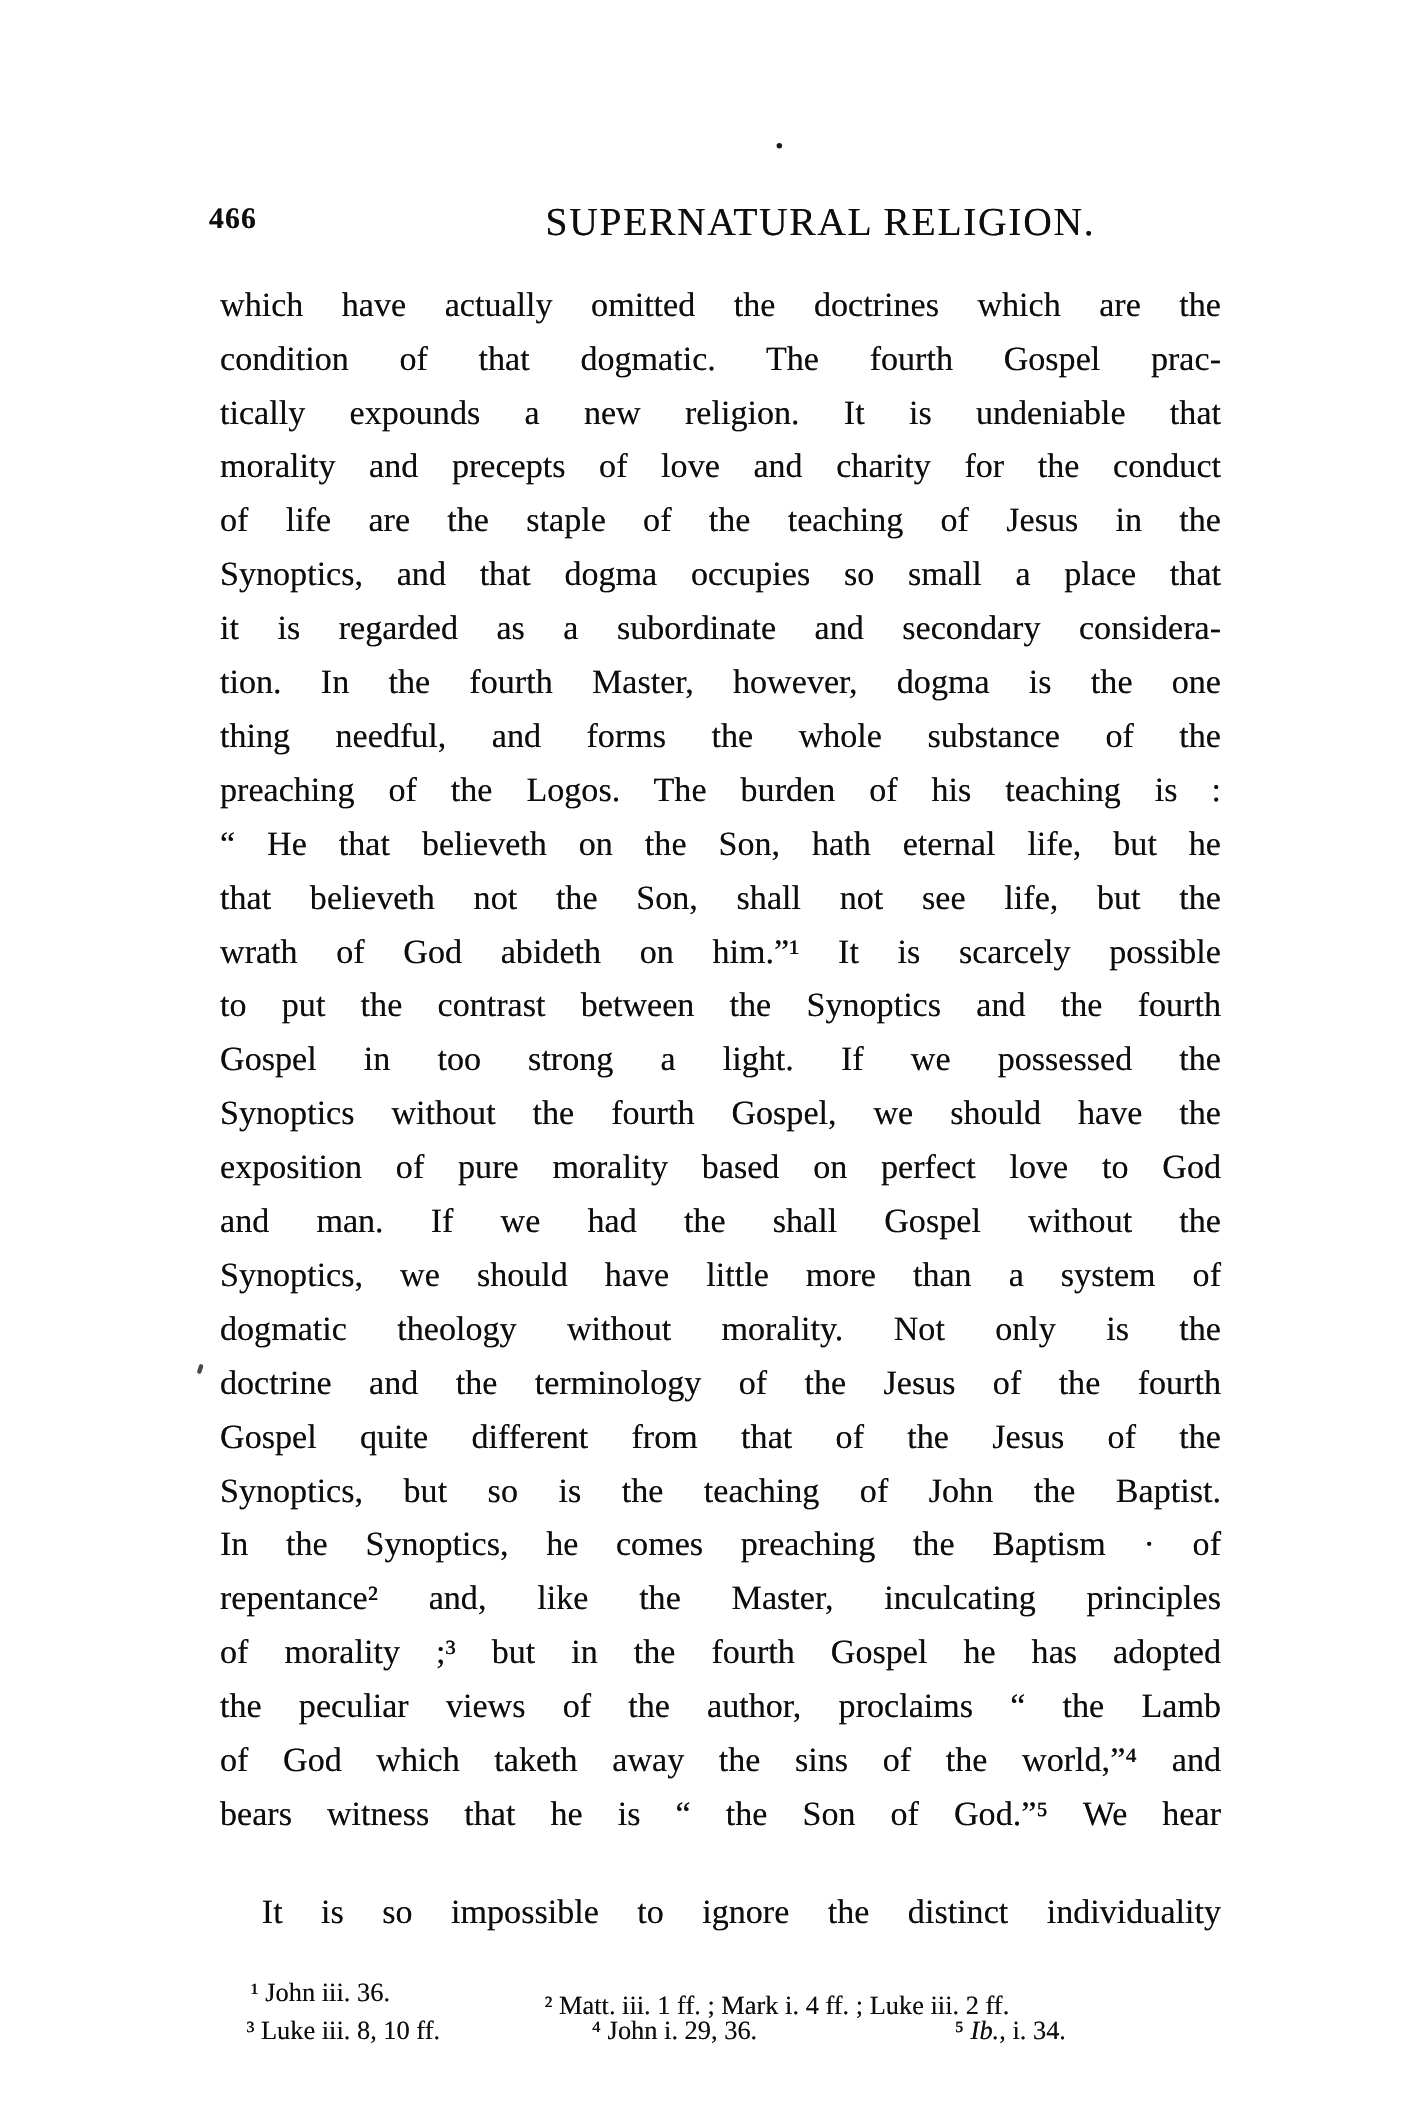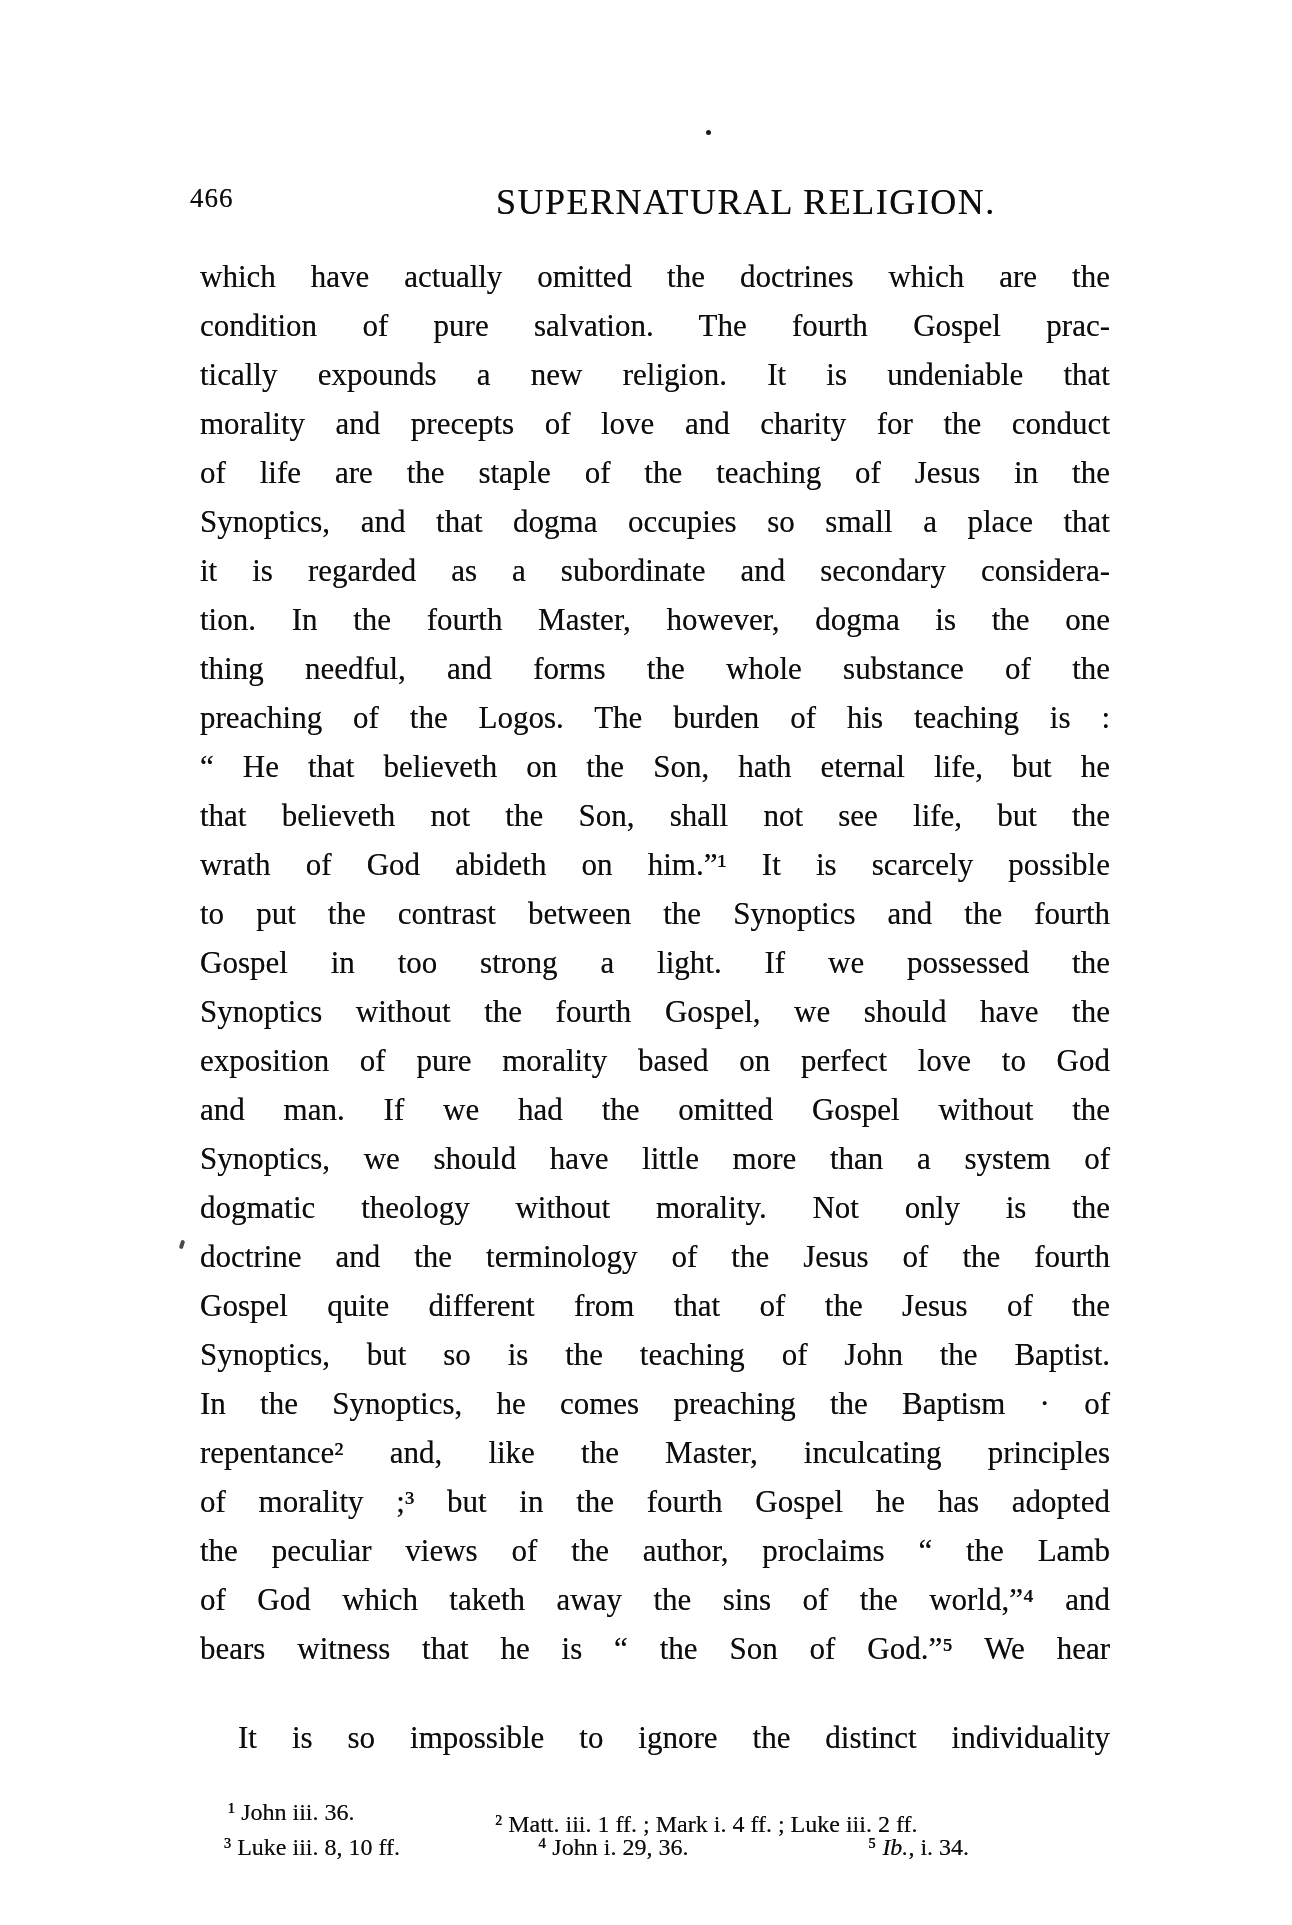--- a/index.html
+++ b/index.html
@@ -22,21 +22,21 @@
     top: 181px;
     left: 200px;
     width: 910px;
     height: 42px;
   }
   .page-number {
     position: absolute;
     left: -10px;
     top: 2px;
     font-size: 27px;
-    font-weight: normal;
+    font-weight: bold;
     letter-spacing: 1px;
     text-shadow: 0 0 0.5px rgba(0,0,0,0.65);
   }
   .running-title {
     position: absolute;
     left: 296px;
     top: 0;
     font-size: 36px;
     letter-spacing: 1.5px;
     white-space: nowrap;
@@ -94,37 +94,37 @@
 
 <div class="book-page">
 
   <div class="page-header">
     <span class="page-number">466</span>
     <span class="running-title">SUPERNATURAL RELIGION.</span>
   </div>
 
   <div class="body-text">
       <div class="text-line">which have actually omitted the doctrines which are the</div>
-      <div class="text-line">condition of pure salvation.  The fourth Gospel prac-</div>
+      <div class="text-line">condition of that dogmatic.  The fourth Gospel prac-</div>
       <div class="text-line">tically expounds a new religion.  It is undeniable that</div>
       <div class="text-line">morality and precepts of love and charity for the conduct</div>
       <div class="text-line">of life are the staple of the teaching of Jesus in the</div>
       <div class="text-line">Synoptics, and that dogma occupies so small a place that</div>
       <div class="text-line">it is regarded as a subordinate and secondary considera-</div>
       <div class="text-line">tion.  In the fourth Master, however, dogma is the one</div>
       <div class="text-line">thing needful, and forms the whole substance of the</div>
       <div class="text-line">preaching of the Logos.  The burden of his teaching is :</div>
       <div class="text-line">“ He that believeth on the Son, hath eternal life, but he</div>
       <div class="text-line">that believeth not the Son, shall not see life, but the</div>
       <div class="text-line">wrath of God abideth on him.”¹  It is scarcely possible</div>
       <div class="text-line">to put the contrast between the Synoptics and the fourth</div>
       <div class="text-line">Gospel in too strong a light.  If we possessed the</div>
       <div class="text-line">Synoptics without the fourth Gospel, we should have the</div>
       <div class="text-line">exposition of pure morality based on perfect love to God</div>
-      <div class="text-line">and man.  If we had the omitted Gospel without the</div>
+      <div class="text-line">and man.  If we had the shall Gospel without the</div>
       <div class="text-line">Synoptics, we should have little more than a system of</div>
       <div class="text-line">dogmatic theology without morality.  Not only is the</div>
       <div class="text-line">doctrine and the terminology of the Jesus of the fourth</div>
       <div class="text-line">Gospel quite different from that of the Jesus of the</div>
       <div class="text-line">Synoptics, but so is the teaching of John the Baptist.</div>
       <div class="text-line">In the Synoptics, he comes preaching the Baptism · of</div>
       <div class="text-line">repentance² and, like the Master, inculcating principles</div>
       <div class="text-line">of morality ;³ but in the fourth Gospel he has adopted</div>
       <div class="text-line">the peculiar views of the author, proclaims “ the Lamb</div>
       <div class="text-line">of God which taketh away the sins of the world,”⁴ and</div>

